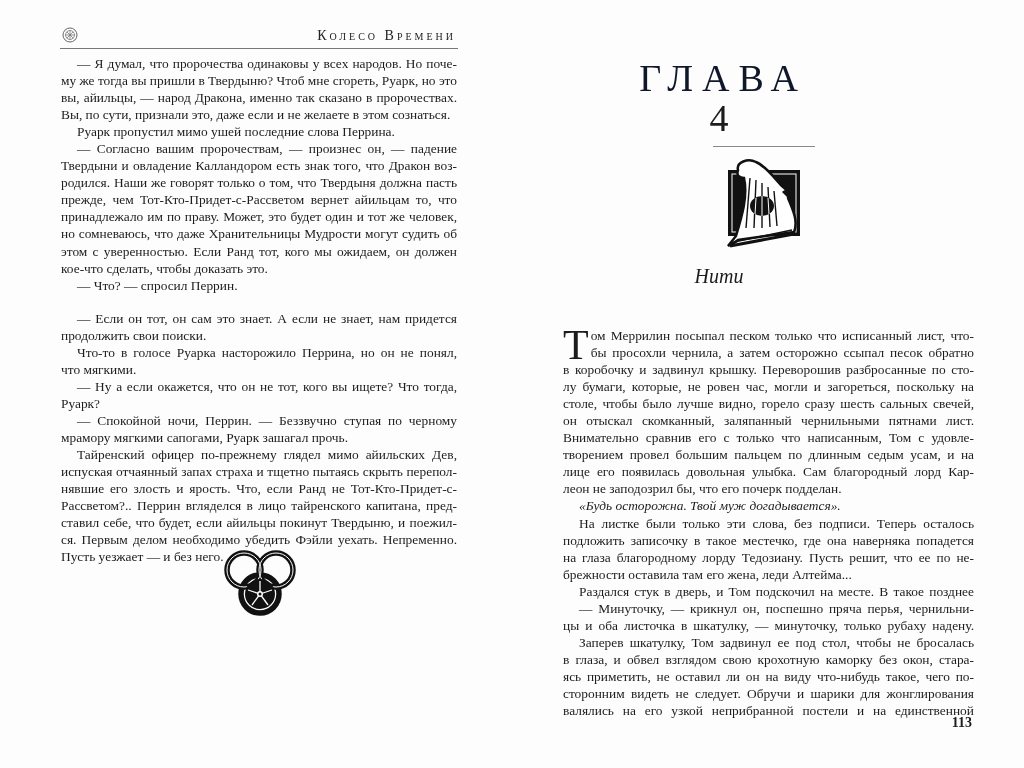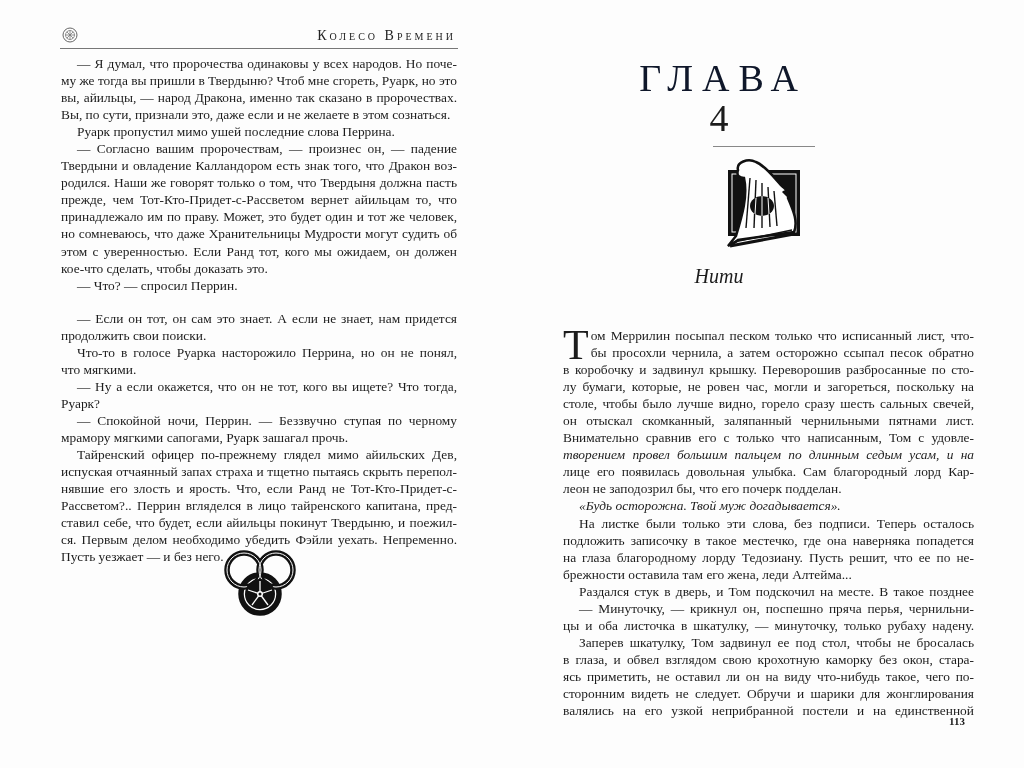--- a/index.html
+++ b/index.html
@@ -21,21 +21,21 @@
   .ln.ind { text-indent:16px; }
   .italic { font-style:italic; }
 
   .chapter-word { position:absolute; left:0; width:100%; top:56px; text-align:center; font-size:38px; letter-spacing:9px; padding-left:8px; box-sizing:border-box; color:#0f172a; }
   .right .chapter-word { left:-49px; }
   .chapter-num { position:absolute; left:-49px; width:100%; top:96px; text-align:center; font-size:38px; }
   .chapter-rule { position:absolute; left:201px; top:146px; width:102px; border-top:1.5px solid #888; }
   .harp { position:absolute; left:210px; top:156px; width:84px; height:96px; }
   .chapter-sub { position:absolute; left:-49px; width:100%; top:265px; text-align:center; font-size:20px; font-style:italic; }
   .dropcap { float:left; font-size:42px; line-height:32px; margin:2px 2px 0 0; height:32px; }
-  .folio { position:absolute; left:430px; top:715px; width:30px; text-align:center; font-size:11px; font-weight:bold; }
+  .folio { position:absolute; left:430px; top:715px; width:30px; text-align:right; font-size:14px; font-weight:bold; }
   .wheel { position:absolute; left:218px; top:540px; width:84px; height:84px; }
 </style>
 </head>
 <body>
 
 <div class="page left">
   <div class="running-head">
     <svg class="rh-icon" viewBox="0 0 16 16">
       <circle cx="8" cy="8" r="7" fill="none" stroke="#666" stroke-width="1"></circle>
       <circle cx="8" cy="8" r="4.5" fill="none" stroke="#777" stroke-width="0.8"></circle>
@@ -135,21 +135,21 @@
 
   <div class="text" id="right-text">
       <span class="dropcap">Т</span>
       <span class="ln" style="white-space: normal; overflow: hidden;">ом Меррилин посыпал песком только что исписанный лист, что-</span>
       <span class="ln" style="white-space: normal; overflow: hidden;">бы просохли чернила, а затем осторожно ссыпал песок обратно</span>
       <span class="ln" style="white-space: normal; overflow: hidden;">в коробочку и задвинул крышку. Переворошив разбросанные по сто-</span>
       <span class="ln" style="white-space: normal; overflow: hidden;">лу бумаги, которые, не ровен час, могли и загореться, поскольку на</span>
       <span class="ln" style="white-space: normal; overflow: hidden;">столе, чтобы было лучше видно, горело сразу шесть сальных свечей,</span>
       <span class="ln" style="white-space: normal; overflow: hidden;">он отыскал скомканный, заляпанный чернильными пятнами лист.</span>
       <span class="ln" style="white-space: normal; overflow: hidden;">Внимательно сравнив его с только что написанным, Том с удовле-</span>
-      <span class="ln" style="white-space: normal; overflow: hidden; font-style: italic;">творением провел большим пальцем по длинным седым усам, и на</span>
+      <span class="ln" style="white-space: normal; overflow: hidden;">творением провел большим пальцем по длинным седым усам, и на</span>
       <span class="ln" style="white-space: normal; overflow: hidden;">лице его появилась довольная улыбка. Сам благородный лорд Кар-</span>
       <span class="ln last" style="white-space: normal; overflow: hidden;">леон не заподозрил бы, что его почерк подделан.</span>
       <span class="ln ind last italic" style="white-space: normal; overflow: hidden;">«Будь осторожна. Твой муж догадывается».</span>
       <span class="ln ind" style="white-space: normal; overflow: hidden;">На листке были только эти слова, без подписи. Теперь осталось</span>
       <span class="ln" style="white-space: normal; overflow: hidden;">подложить записочку в такое местечко, где она наверняка попадется</span>
       <span class="ln" style="white-space: normal; overflow: hidden;">на глаза благородному лорду Тедозиану. Пусть решит, что ее по не-</span>
       <span class="ln last" style="white-space: normal; overflow: hidden;">брежности оставила там его жена, леди Алтейма...</span>
       <span class="ln ind" style="white-space: normal; overflow: hidden;">Раздался стук в дверь, и Том подскочил на месте. В такое позднее</span>
       <span class="ln ind" style="white-space: normal; overflow: hidden;">— Минуточку, — крикнул он, поспешно пряча перья, чернильни-</span>
       <span class="ln" style="white-space: normal; overflow: hidden;">цы и оба листочка в шкатулку, — минуточку, только рубаху надену.</span>

